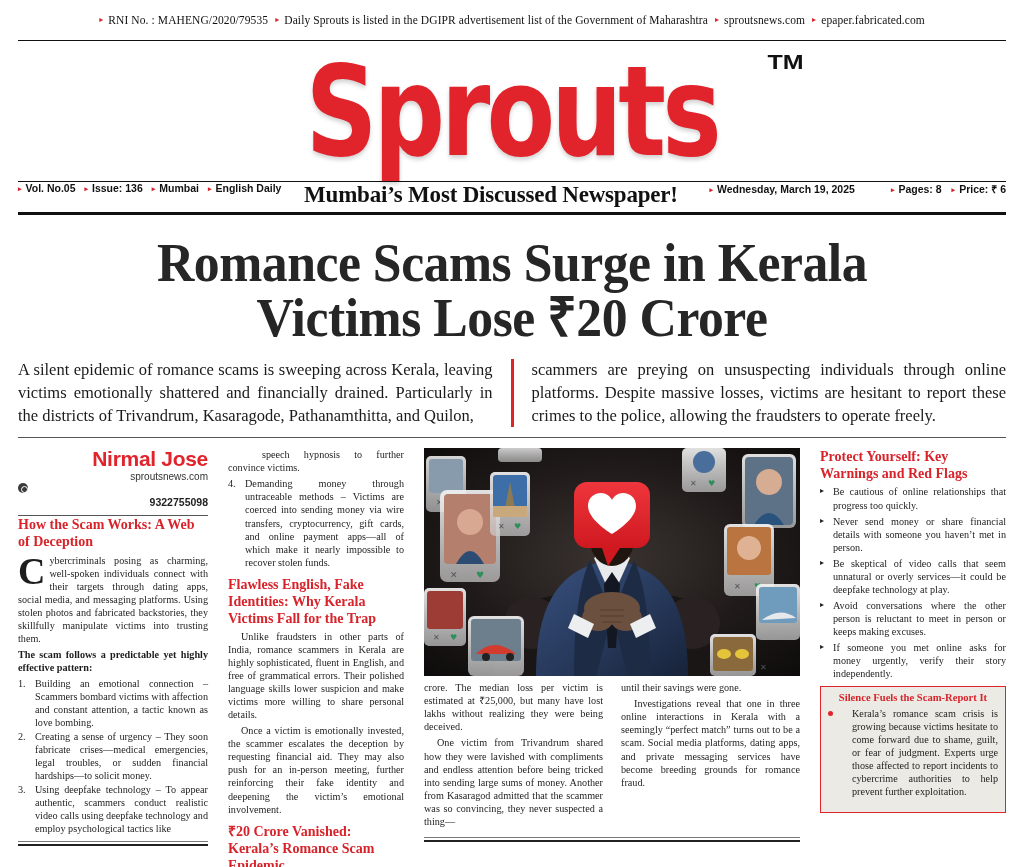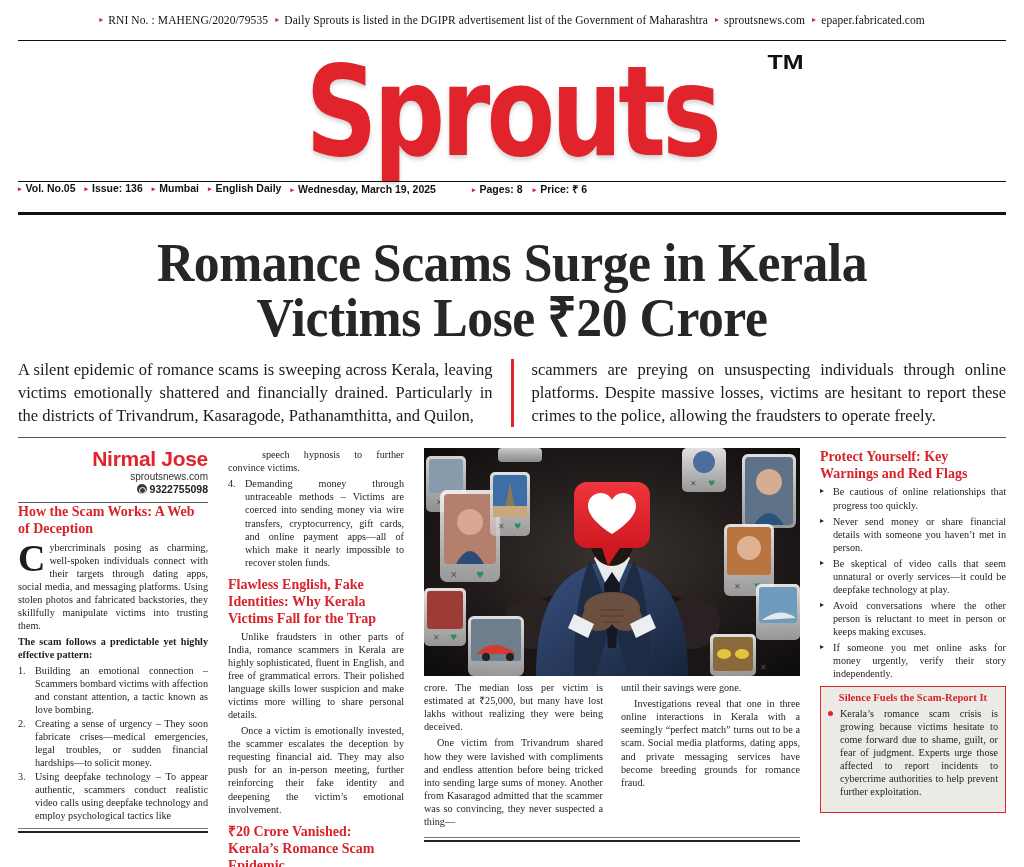--- a/index.html
+++ b/index.html
@@ -98,21 +98,21 @@
     font-family:"Liberation Serif",serif;margin:7px 0 3px;text-align:left;
   }
   .subhead.first{margin-top:0;}
 
   
   .byline{text-align:right;padding-bottom:7px;}
   .byname{color:#e1232b;font-family:"Liberation Sans",sans-serif;font-weight:bold;
           font-size:21px;line-height:1.05;letter-spacing:-.3px;}
   .bysite{font-family:"Liberation Sans",sans-serif;font-size:10px;color:#333;margin-top:1px;}
   .byphone{font-family:"Liberation Sans",sans-serif;font-size:10.5px;color:#222;
-           display:flex;align-items:center;justify-content:flex-end;gap:3px;margin-top:1px;font-weight:bold;}
+           display:flex;justify-content:flex-end;gap:3px;margin-top:1px;font-weight:bold;flex-direction:column;}
   .wa{display:inline-block;width:10px;height:10px;border-radius:50%;background:#3a3a3a;position:relative;}
   .wa::after{content:"";position:absolute;left:2.5px;top:2.5px;width:5px;height:5px;
              border:1px solid #fff;border-radius:50%;}
 
   
   .dropcap::first-letter{
     float:left;font-size:38px;line-height:.82;font-weight:bold;
     padding:2px 4px 0 0;font-family:"Liberation Serif",serif;
   }
   .bold-lead{font-weight:bold;}
@@ -123,21 +123,21 @@
   ol.nlist li .num{flex:0 0 13px;text-align:left;}
   ol.nlist li .txt{flex:1;text-align:justify;}
 
   
   ul.blist{margin:2px 0 0;padding:0;list-style:none;}
   ul.blist li{display:flex;gap:5px;margin-bottom:3px;}
   ul.blist li .bt{flex:0 0 8px;color:#222;font-size:8px;line-height:1.5;}
   ul.blist li .txt{flex:1;text-align:justify;}
 
   ul.dlist{margin:4px 0 0;padding:0;list-style:none;}
-  ul.dlist li{display:flex;gap:6px;margin-bottom:7px;}
+  ul.dlist li{display:flex;gap:18px;margin-bottom:7px;}
   ul.dlist li .dot{flex:0 0 6px;margin-top:4px;}
   ul.dlist li .dot i{display:block;width:5px;height:5px;border-radius:50%;background:#e1232b;}
   ul.dlist li .txt{flex:1;text-align:justify;}
 
   
   .alertbox{
     border:1px solid #e1232b;background:#eceae4;
     padding:5px 7px 7px;margin-top:6px;
   }
   .alertbox .bx-title{
@@ -195,20 +195,21 @@
         </span>
       <span class="ib-item">
           <span class="tri">▸</span>
           <span>Mumbai</span>
         </span>
       <span class="ib-item">
           <span class="tri">▸</span>
           <span>English Daily</span>
         </span>
     </div>
+    <div class="ib-center">Mumbai’s Most Discussed Newspaper!</div>
     <div class="ib-right">
       <span class="ib-item gap-date">
           <span class="tri">▸</span>
           <span>Wednesday, March 19, 2025</span>
         </span>
       <span class="ib-item">
           <span class="tri">▸</span>
           <span>Pages: 8</span>
         </span>
       <span class="ib-item">

